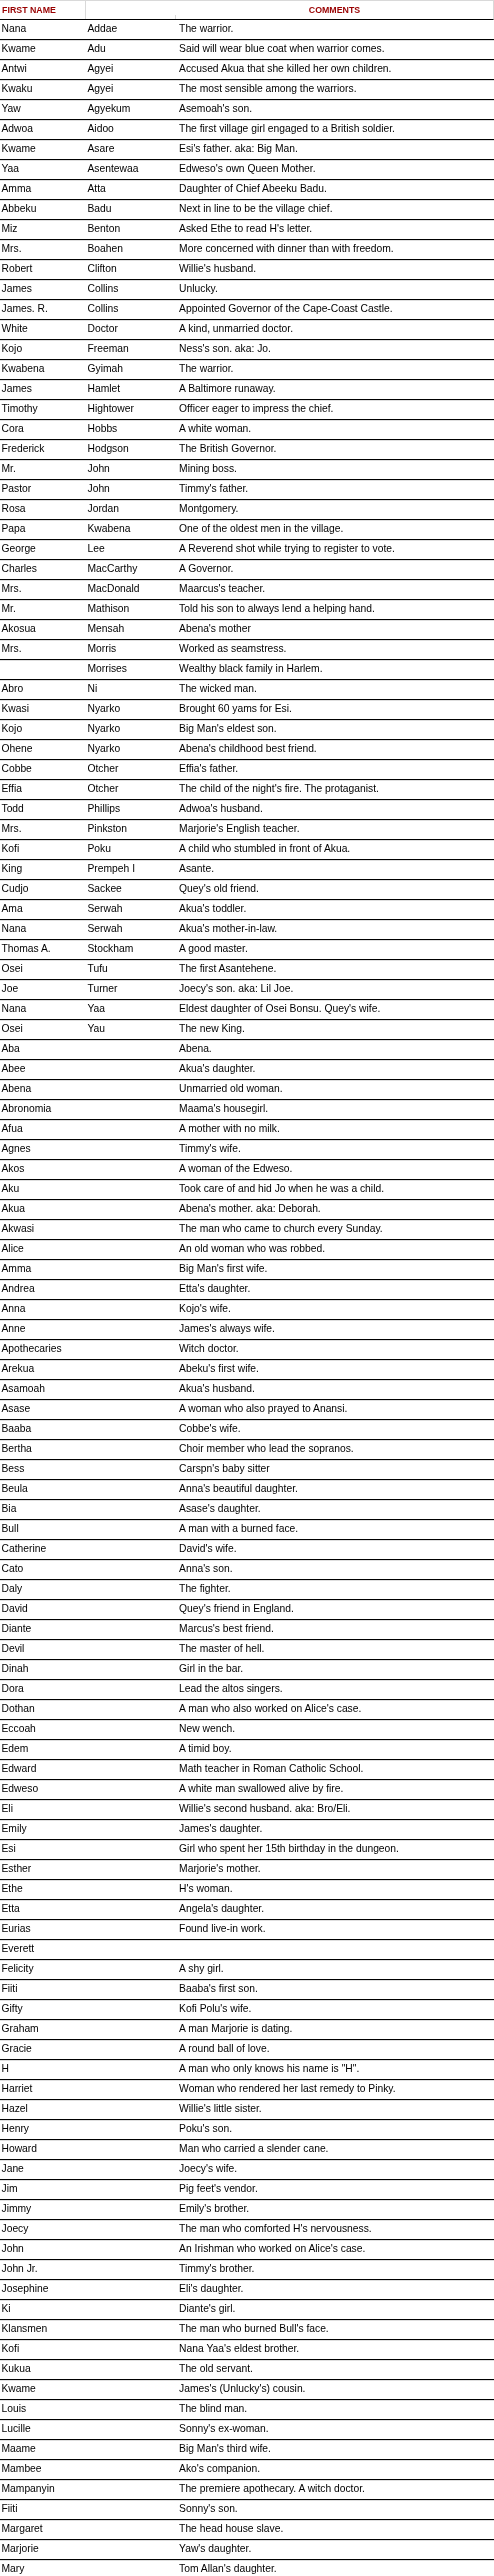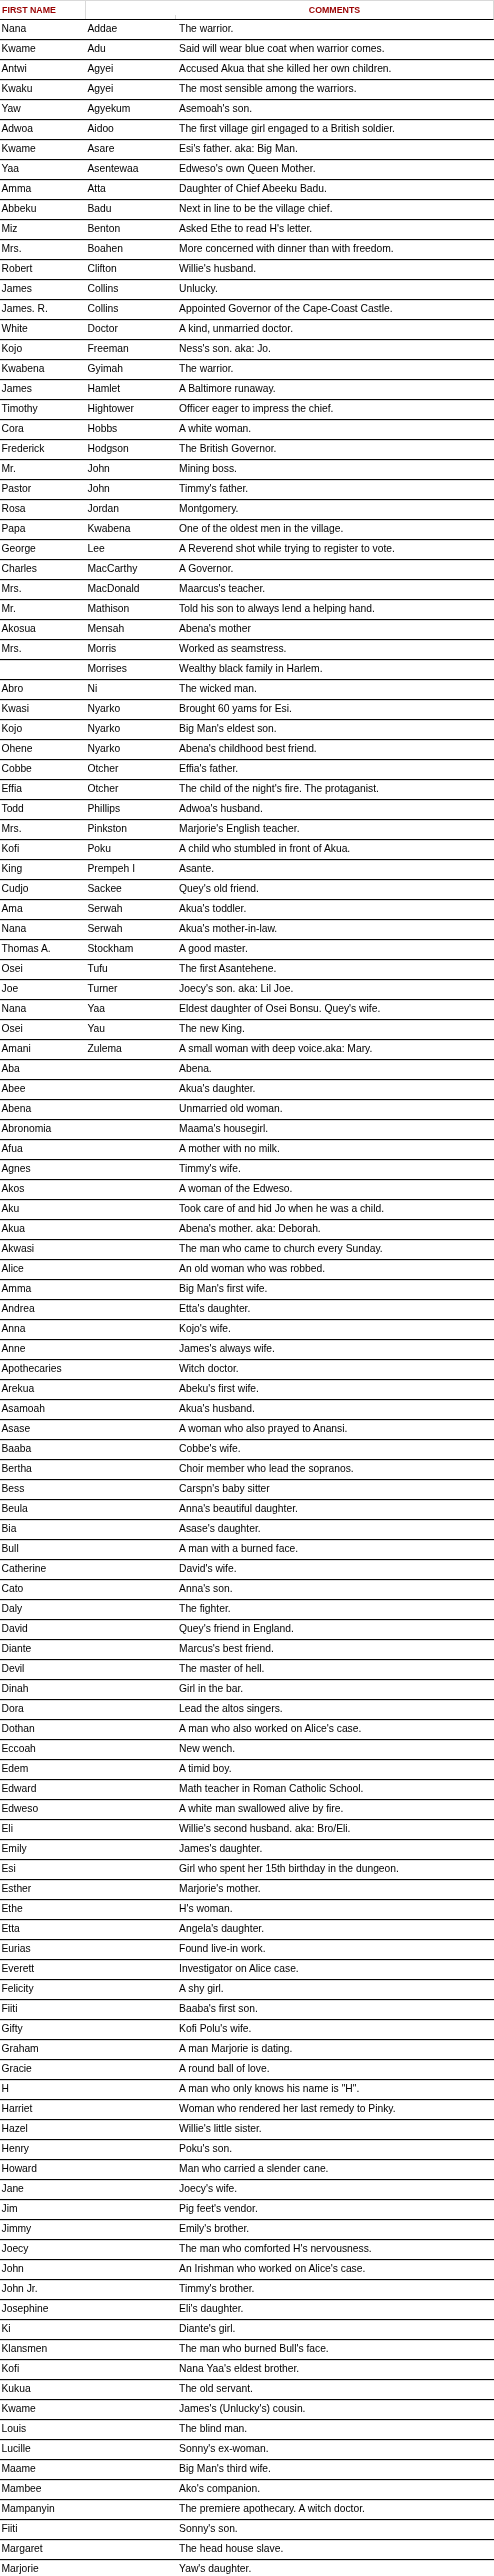--- a/index.html
+++ b/index.html
@@ -285,25 +285,20 @@
     <div class="cell c1">Nana</div>
     <div class="cell c2">Yaa</div>
     <div class="cell c3">Eldest daughter of Osei Bonsu. Quey's wife.</div>
   </div>
       <div class="row">
     <div class="cell c1">Osei</div>
     <div class="cell c2">Yau</div>
     <div class="cell c3">The new King.</div>
   </div>
       <div class="row">
-    <div class="cell c1">Amani</div>
-    <div class="cell c2">Zulema</div>
-    <div class="cell c3">A small woman with deep voice.aka: Mary.</div>
-  </div>
-      <div class="row">
     <div class="cell c1">Aba</div>
     <div class="cell c2"></div>
     <div class="cell c3">Abena.</div>
   </div>
       <div class="row">
     <div class="cell c1">Abee</div>
     <div class="cell c2"></div>
     <div class="cell c3">Akua's daughter.</div>
   </div>
       <div class="row">
@@ -517,21 +512,20 @@
     <div class="cell c3">Angela's daughter.</div>
   </div>
       <div class="row">
     <div class="cell c1">Eurias</div>
     <div class="cell c2"></div>
     <div class="cell c3">Found live-in work.</div>
   </div>
       <div class="row">
     <div class="cell c1">Everett</div>
     <div class="cell c2"></div>
-    <div class="cell c3">Investigator on Alice case.</div>
   </div>
       <div class="row">
     <div class="cell c1">Felicity</div>
     <div class="cell c2"></div>
     <div class="cell c3">A shy girl.</div>
   </div>
       <div class="row">
     <div class="cell c1">Fiiti</div>
     <div class="cell c2"></div>
     <div class="cell c3">Baaba's first son.</div>

